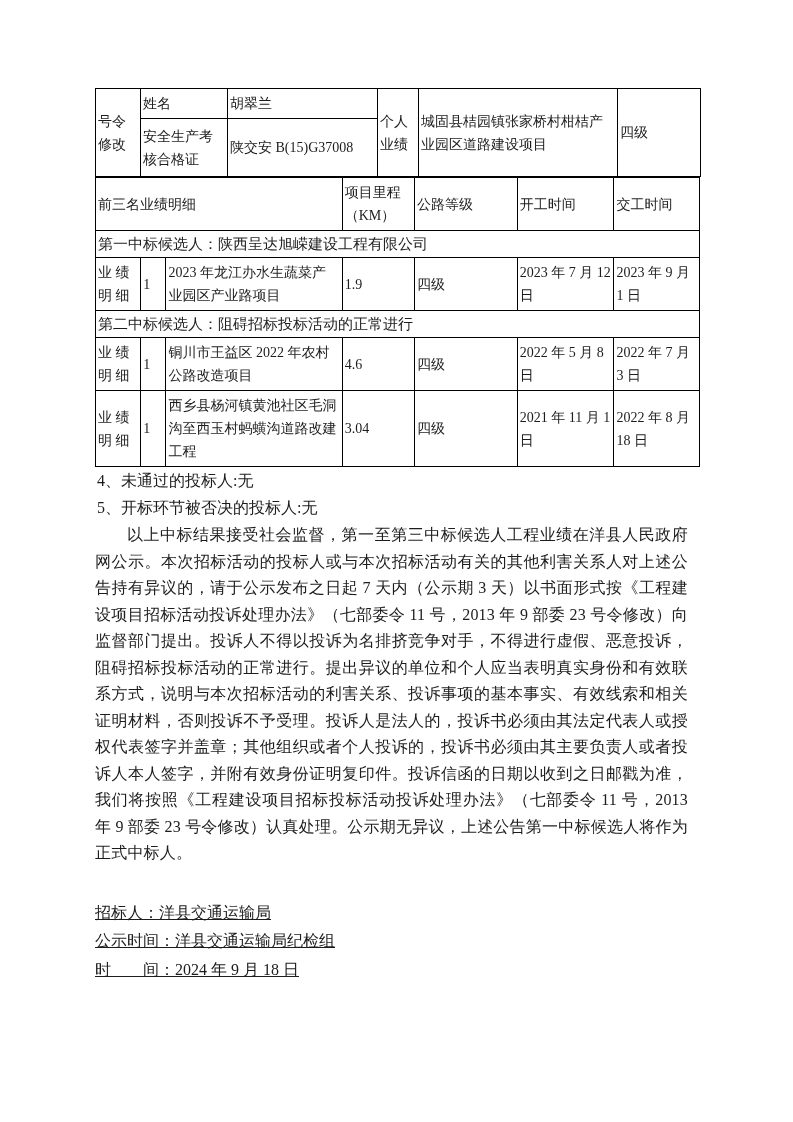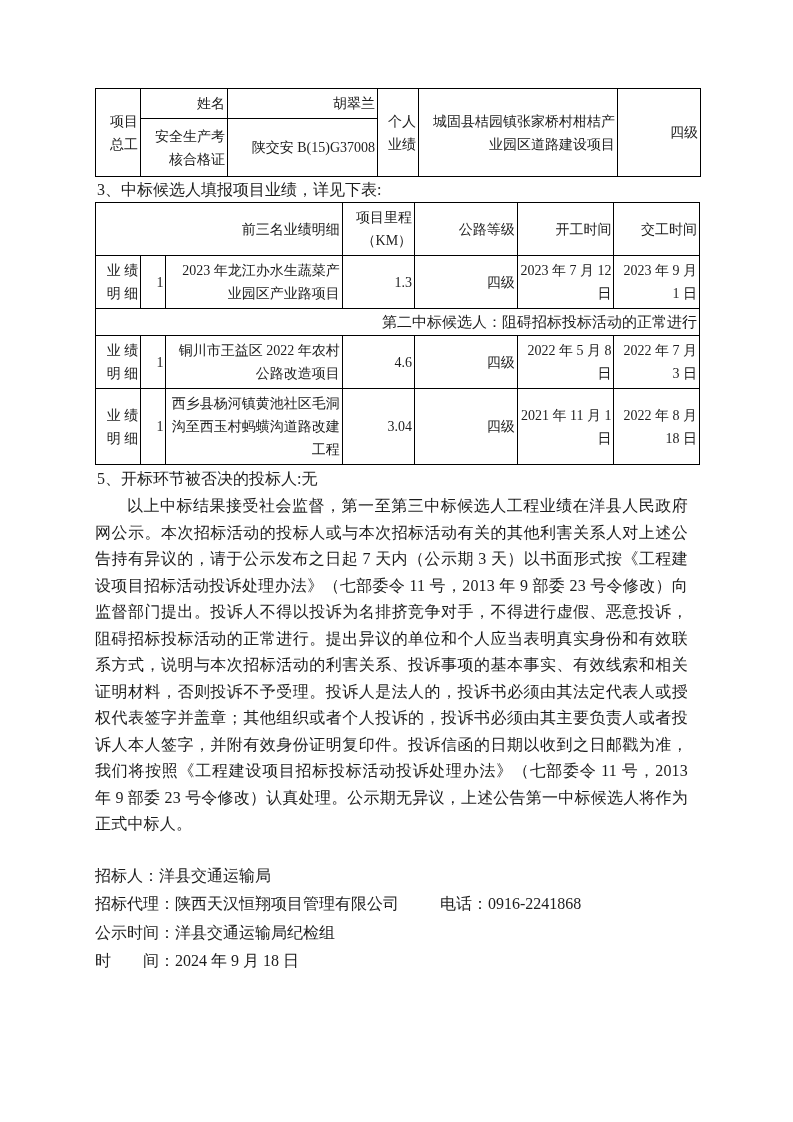--- a/index.html
+++ b/index.html
@@ -14,21 +14,21 @@
     padding: 88px 93px 30px 95px;
     overflow: hidden;
   }
   table {
     border-collapse: collapse;
     table-layout: fixed;
     width: 605px;
   }
   td {
     border: 1px solid #000;
-    text-align: right;
+    text-align: left;
     vertical-align: middle;
     font-size: 14px;
     line-height: 23px;
     padding: 3px 2px;
     overflow: hidden;
   }
   
   .t1-c1 { width: 45px; }
   .t1-c2 { width: 87px; }
   .t1-c3 { width: 150px; }
@@ -62,21 +62,21 @@
     margin-left: 2px;
   }
   .notice {
     font-size: 16px;
     line-height: 26.5px;
     text-align: justify;
     text-indent: 2em;
     margin: 1px 12px 0 0;
     letter-spacing: 0.2px;
   }
-  .footer { margin-top: 24px; }
+  .footer { margin-top: 32px; text-decoration: underline; }
   .f-line {
     display: flex;
     font-size: 16px;
     line-height: 28.5px;
   }
   .f-main { width: 345px; }
   .f-label { white-space: pre; }
 </style>
 </head>
 <body>
@@ -87,60 +87,62 @@
     <colgroup>
       <col class="t1-c1">
         <col class="t1-c2">
         <col class="t1-c3">
       <col class="t1-c4">
         <col class="t1-c5">
         <col class="t1-c6">
     </colgroup>
     <tbody>
       <tr class="t1-r1">
-        <td rowspan="2">项目总工</td>
+        <td rowspan="2">号令修改</td>
         <td>姓名</td>
         <td>胡翠兰</td>
         <td rowspan="2">个人业绩</td>
         <td rowspan="2">城固县桔园镇张家桥村柑桔产业园区道路建设项目</td>
         <td rowspan="2">四级</td>
       </tr>
       <tr class="t1-r2">
         <td>安全生产考核合格证</td>
         <td>陕交安 B(15)G37008</td>
       </tr>
     </tbody>
   </table>
 
-  <div class="heading3">3、中标候选人填报项目业绩，详见下表:</div>
 
   <table>
     <colgroup>
       <col class="t2-c1">
         <col class="t2-c2">
         <col class="t2-c3">
         <col class="t2-c4">
       <col class="t2-c5">
         <col class="t2-c6">
         <col class="t2-c7">
     </colgroup>
     <tbody>
       <tr class="t2-head">
         <td colspan="3">前三名业绩明细</td>
         <td>项目里程（KM）</td>
         <td>公路等级</td>
         <td>开工时间</td>
         <td>交工时间</td>
       </tr>
 
+      <tr class="candidate-row">
+        <td colspan="7">第一中标候选人：陕西呈达旭嵘建设工程有限公司</td>
+      </tr>
       <tr>
         <td>业 绩 明 细</td>
         <td>1</td>
         <td>2023 年龙江办水生蔬菜产业园区产业路项目</td>
-        <td>1.3</td>
+        <td>1.9</td>
         <td>四级</td>
         <td>2023 年 7 月 12 日</td>
         <td>2023 年 9 月 1 日</td>
       </tr>
 
       <tr class="candidate-row">
         <td colspan="7">第二中标候选人：阻碍招标投标活动的正常进行</td>
       </tr>
       <tr>
         <td>业 绩 明 细</td>
@@ -157,31 +159,28 @@
         <td>1</td>
         <td>西乡县杨河镇黄池社区毛洞沟至西玉村蚂蟥沟道路改建工程</td>
         <td>3.04</td>
         <td>四级</td>
         <td>2021 年 11 月 1 日</td>
         <td>2022 年 8 月 18 日</td>
       </tr>
     </tbody>
   </table>
 
+  <div class="sec-line">4、未通过的投标人:无</div>
   <div class="sec-line">5、开标环节被否决的投标人:无</div>
 
   <p class="notice">以上中标结果接受社会监督，第一至第三中标候选人工程业绩在洋县人民政府网公示。本次招标活动的投标人或与本次招标活动有关的其他利害关系人对上述公告持有异议的，请于公示发布之日起 7 天内（公示期 3 天）以书面形式按《工程建设项目招标活动投诉处理办法》（七部委令 11 号，2013 年 9 部委 23 号令修改）向监督部门提出。投诉人不得以投诉为名排挤竞争对手，不得进行虚假、恶意投诉，阻碍招标投标活动的正常进行。提出异议的单位和个人应当表明真实身份和有效联系方式，说明与本次招标活动的利害关系、投诉事项的基本事实、有效线索和相关证明材料，否则投诉不予受理。投诉人是法人的，投诉书必须由其法定代表人或授权代表签字并盖章；其他组织或者个人投诉的，投诉书必须由其主要负责人或者投诉人本人签字，并附有效身份证明复印件。投诉信函的日期以收到之日邮戳为准，我们将按照《工程建设项目招标投标活动投诉处理办法》（七部委令 11 号，2013 年 9 部委 23 号令修改）认真处理。公示期无异议，上述公告第一中标候选人将作为正式中标人。</p>
 
   <div class="footer">
     <div class="f-line">
       <span class="f-main"><span class="f-label">招标人：</span><span>洋县交通运输局</span></span>
-    </div>
-    <div class="f-line">
-      <span class="f-main"><span class="f-label">招标代理：</span><span>陕西天汉恒翔项目管理有限公司</span></span>
-      <span><span class="f-label">电话：</span><span>0916-2241868</span></span>
     </div>
     <div class="f-line">
       <span class="f-main"><span class="f-label">公示时间：</span><span>洋县交通运输局纪检组</span></span>
     </div>
     <div class="f-line">
       <span class="f-main"><span class="f-label">时　　间：</span><span>2024 年 9 月 18 日</span></span>
     </div>
   </div>
 
 </div>

